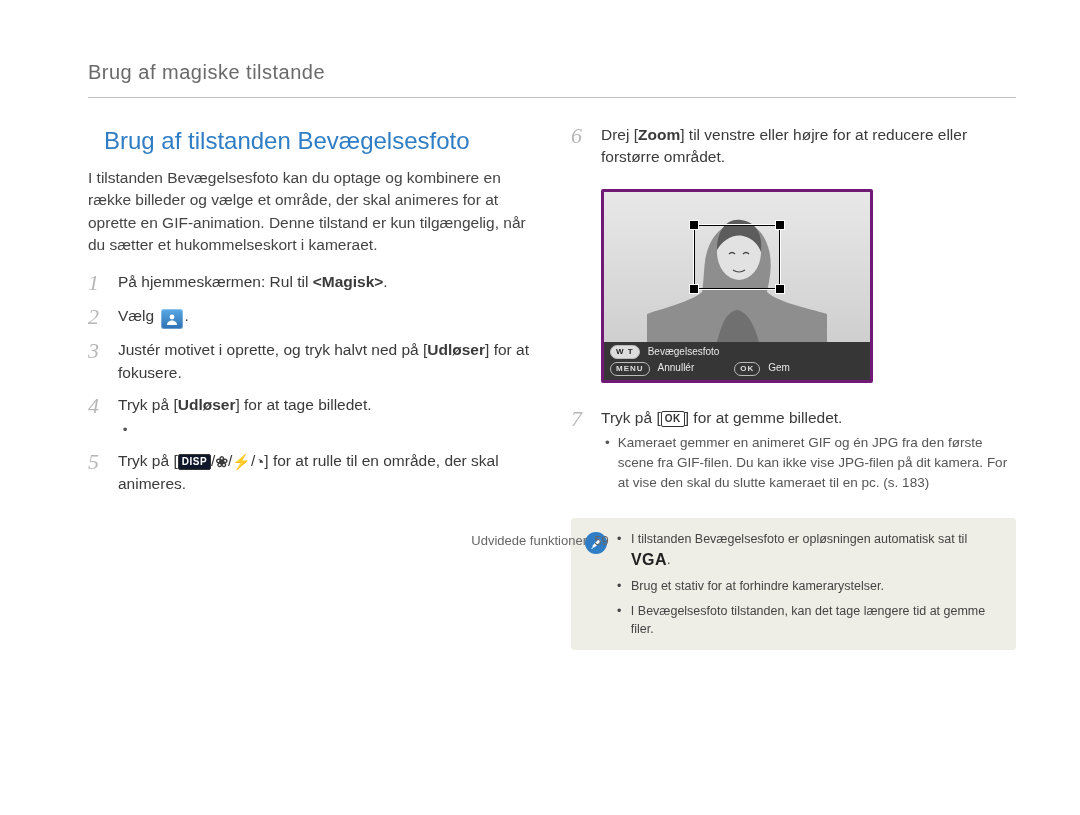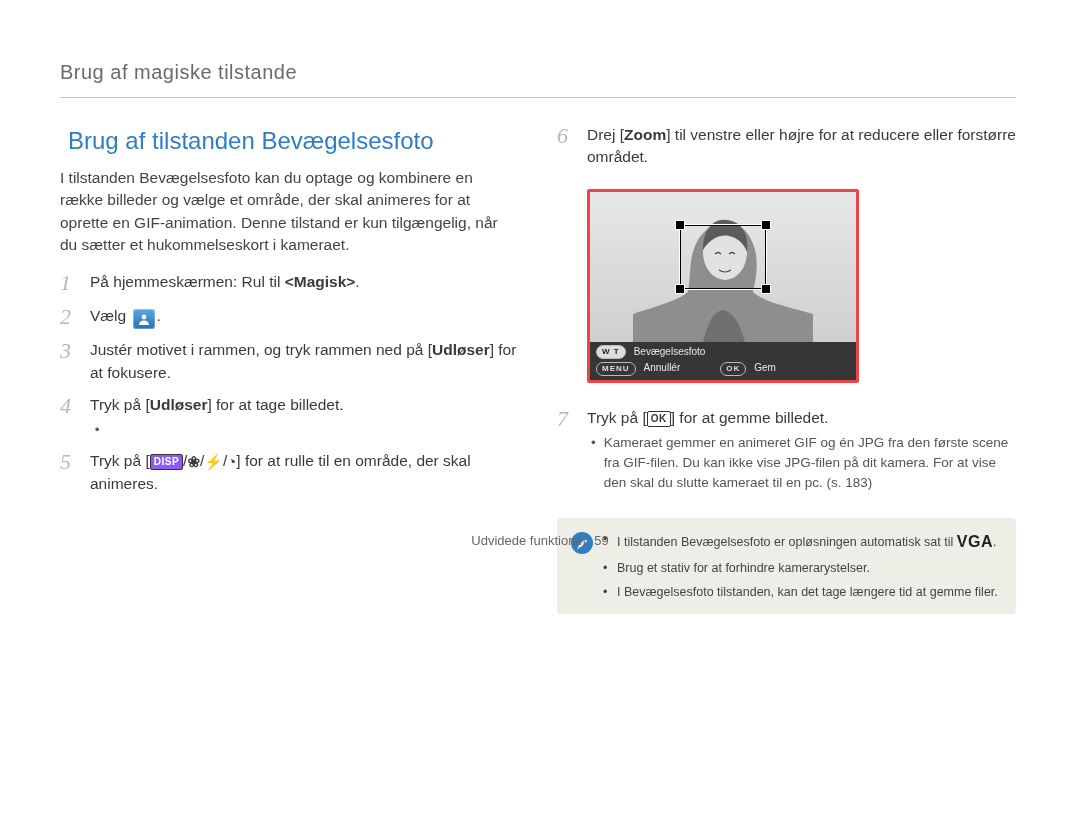--- a/index.html
+++ b/index.html
@@ -11,21 +11,21 @@
     color: #3a3a3a;
     background: #fff;
     font-size: 15.5px;
     line-height: 1.45;
   }
   .page {
     position: relative;
     width: 1080px;
     height: 571px;
     box-sizing: border-box;
-    padding: 58px 64px 30px 60px;
+    padding: 58px 64px 30px 88px;
   }
   .header {
     font-size: 20px;
     font-weight: 300;
     color: #6a6a6a;
     padding-bottom: 10px;
     border-bottom: 1px solid #c0c0c0;
     letter-spacing: 0.5px;
   }
   .cols {
@@ -34,21 +34,21 @@
     margin-top: 26px;
   }
   .col {
     flex: 1 1 0;
     min-width: 0;
   }
   h2.title {
     color: #2f7dc5;
     font-weight: 400;
     font-size: 24px;
-    margin: 0 0 8px 8px;
+    margin: 0 0 8px 16px;
   }
   .intro {
     margin: 4px 0 14px 0;
     color: #444;
   }
   .steps {
     display: flex;
     flex-direction: column;
     gap: 10px;
   }
@@ -107,39 +107,39 @@
     border: 1px solid #333;
     font-size: 10px;
     font-weight: 700;
     padding: 0 3px;
     border-radius: 2px;
     line-height: 14px;
     vertical-align: 1px;
     letter-spacing: 0.5px;
   }
   .btn-label.dark {
-    background: #8b5cf6;
+    background: #0f172a;
     color: #fff;
     border-color: #333;
   }
   .btn-label.light {
     background: #fff;
     color: #333;
   }
   .icon-glyph {
     display: inline-block;
     font-size: 15px;
     font-weight: 700;
     vertical-align: -1px;
   }
 
   
   .preview-frame {
     width: 272px;
-    border: 3px solid #ef4444;
+    border: 3px solid #701a75;
     border-radius: 2px;
     margin: 10px 0 14px 30px;
     background: #f5f5f5;
     position: relative;
     box-sizing: border-box;
   }
   .preview-area {
     height: 150px;
     position: relative;
     display: flex;
@@ -289,21 +289,21 @@
                   <circle cx="7" cy="4" r="2.4" fill="#fff"></circle>
                   <path d="M2 12c0-3 2.5-4.5 5-4.5S12 9 12 12Z" fill="#fff"></path>
                 </svg>
             </span><span>.</span>
           </div>
         </div>
 
         <div class="step">
           <div class="step-num">3</div>
           <div class="step-body">
-            <span>Justér motivet i rammen, og tryk rammen ned på [</span><span class="bold">Udløser</span><span>] for at fokusere.</span>
+            <span>Justér motivet i oprette, og tryk halvt ned på [</span><span class="bold">Udløser</span><span>] for at fokusere.</span>
           </div>
         </div>
 
         <div class="step">
           <div class="step-num">4</div>
           <div class="step-body">
             <span>Tryk på [</span><span class="bold">Udløser</span><span>] for at tage billedet.</span>
             <div class="sub-bullet">
               <span class="dot">•</span>
             </div>

